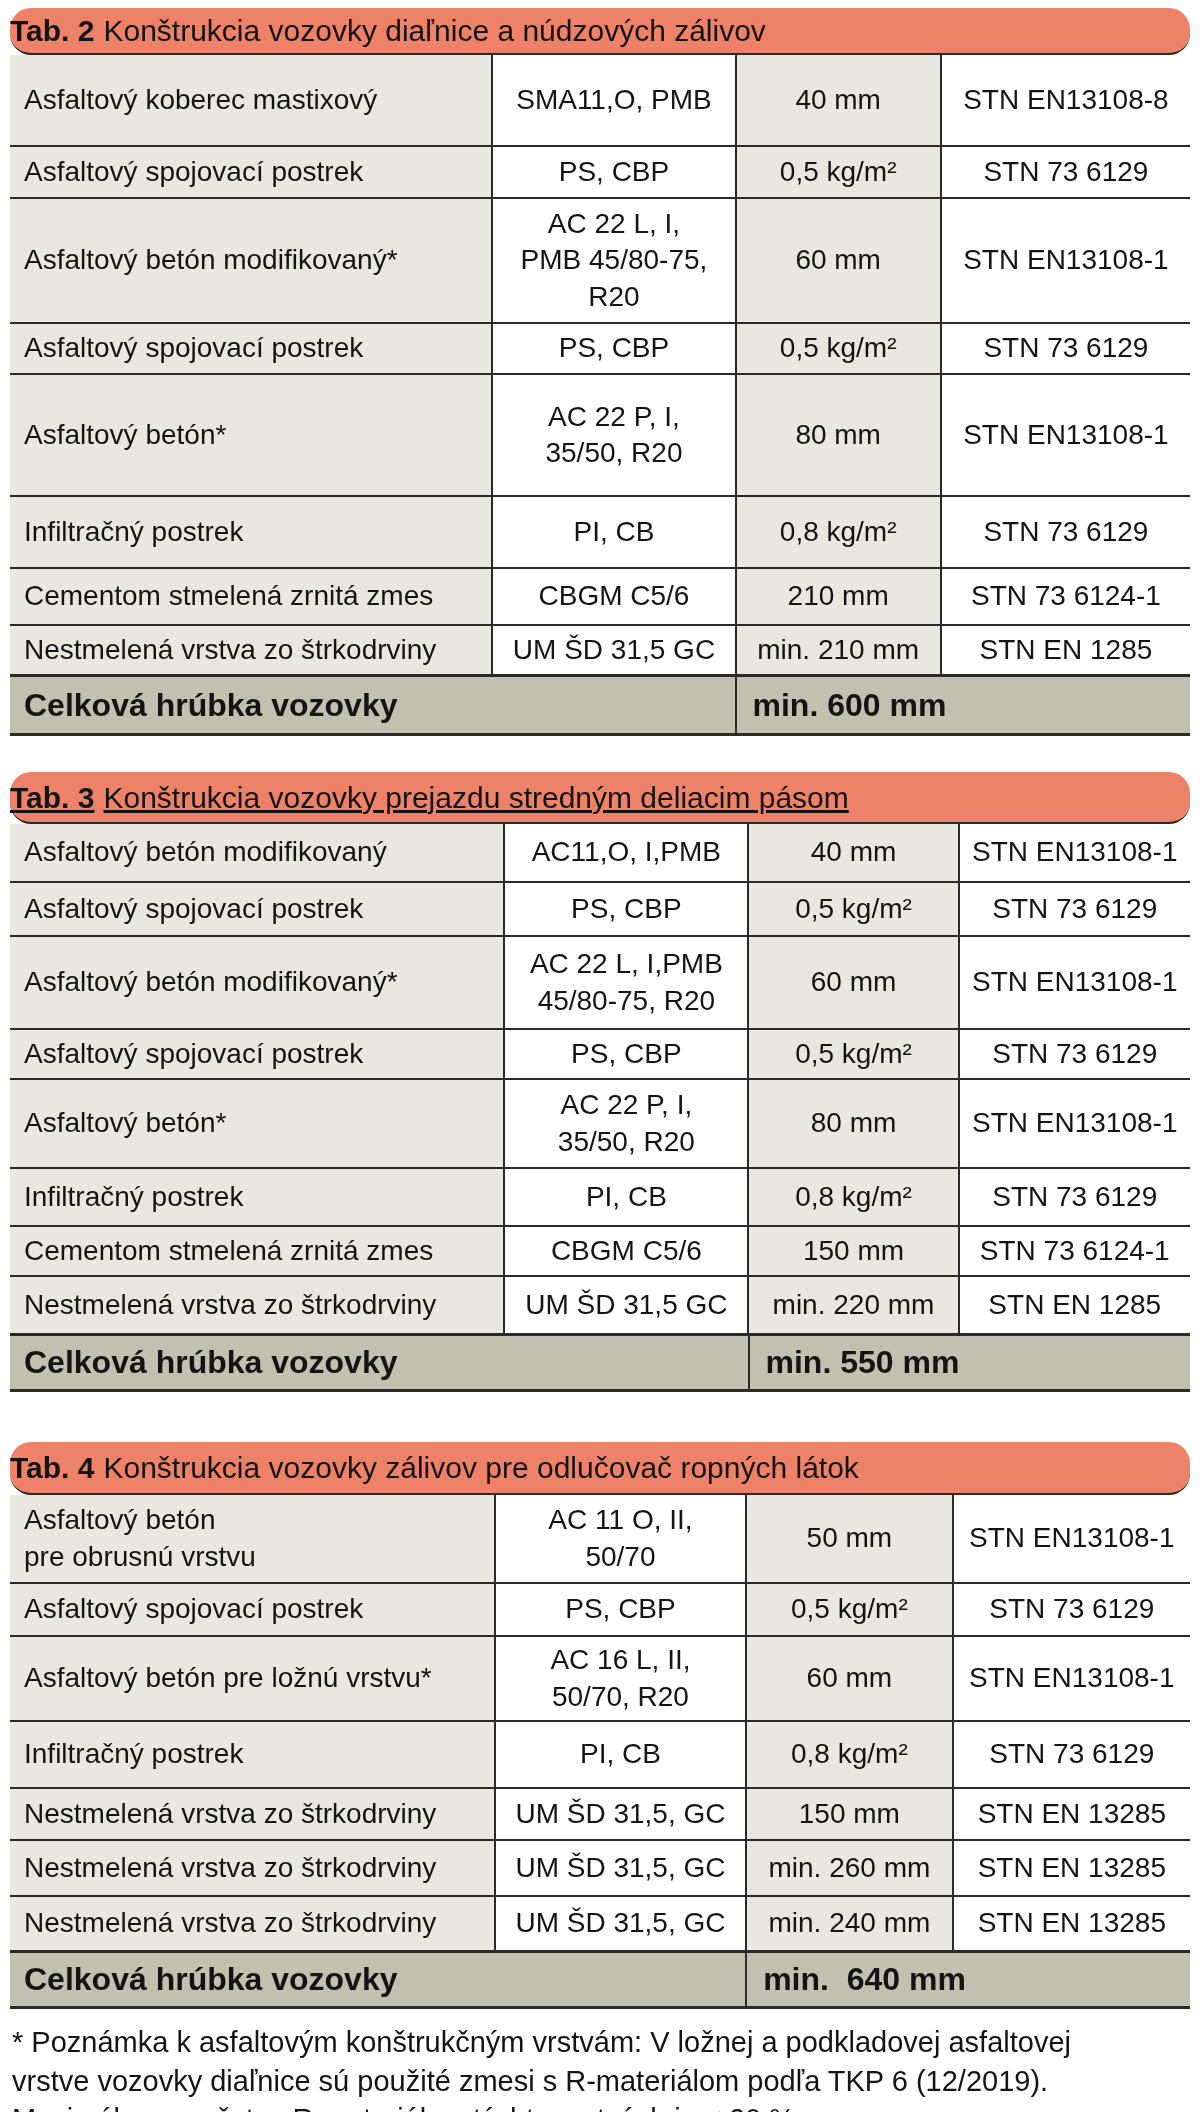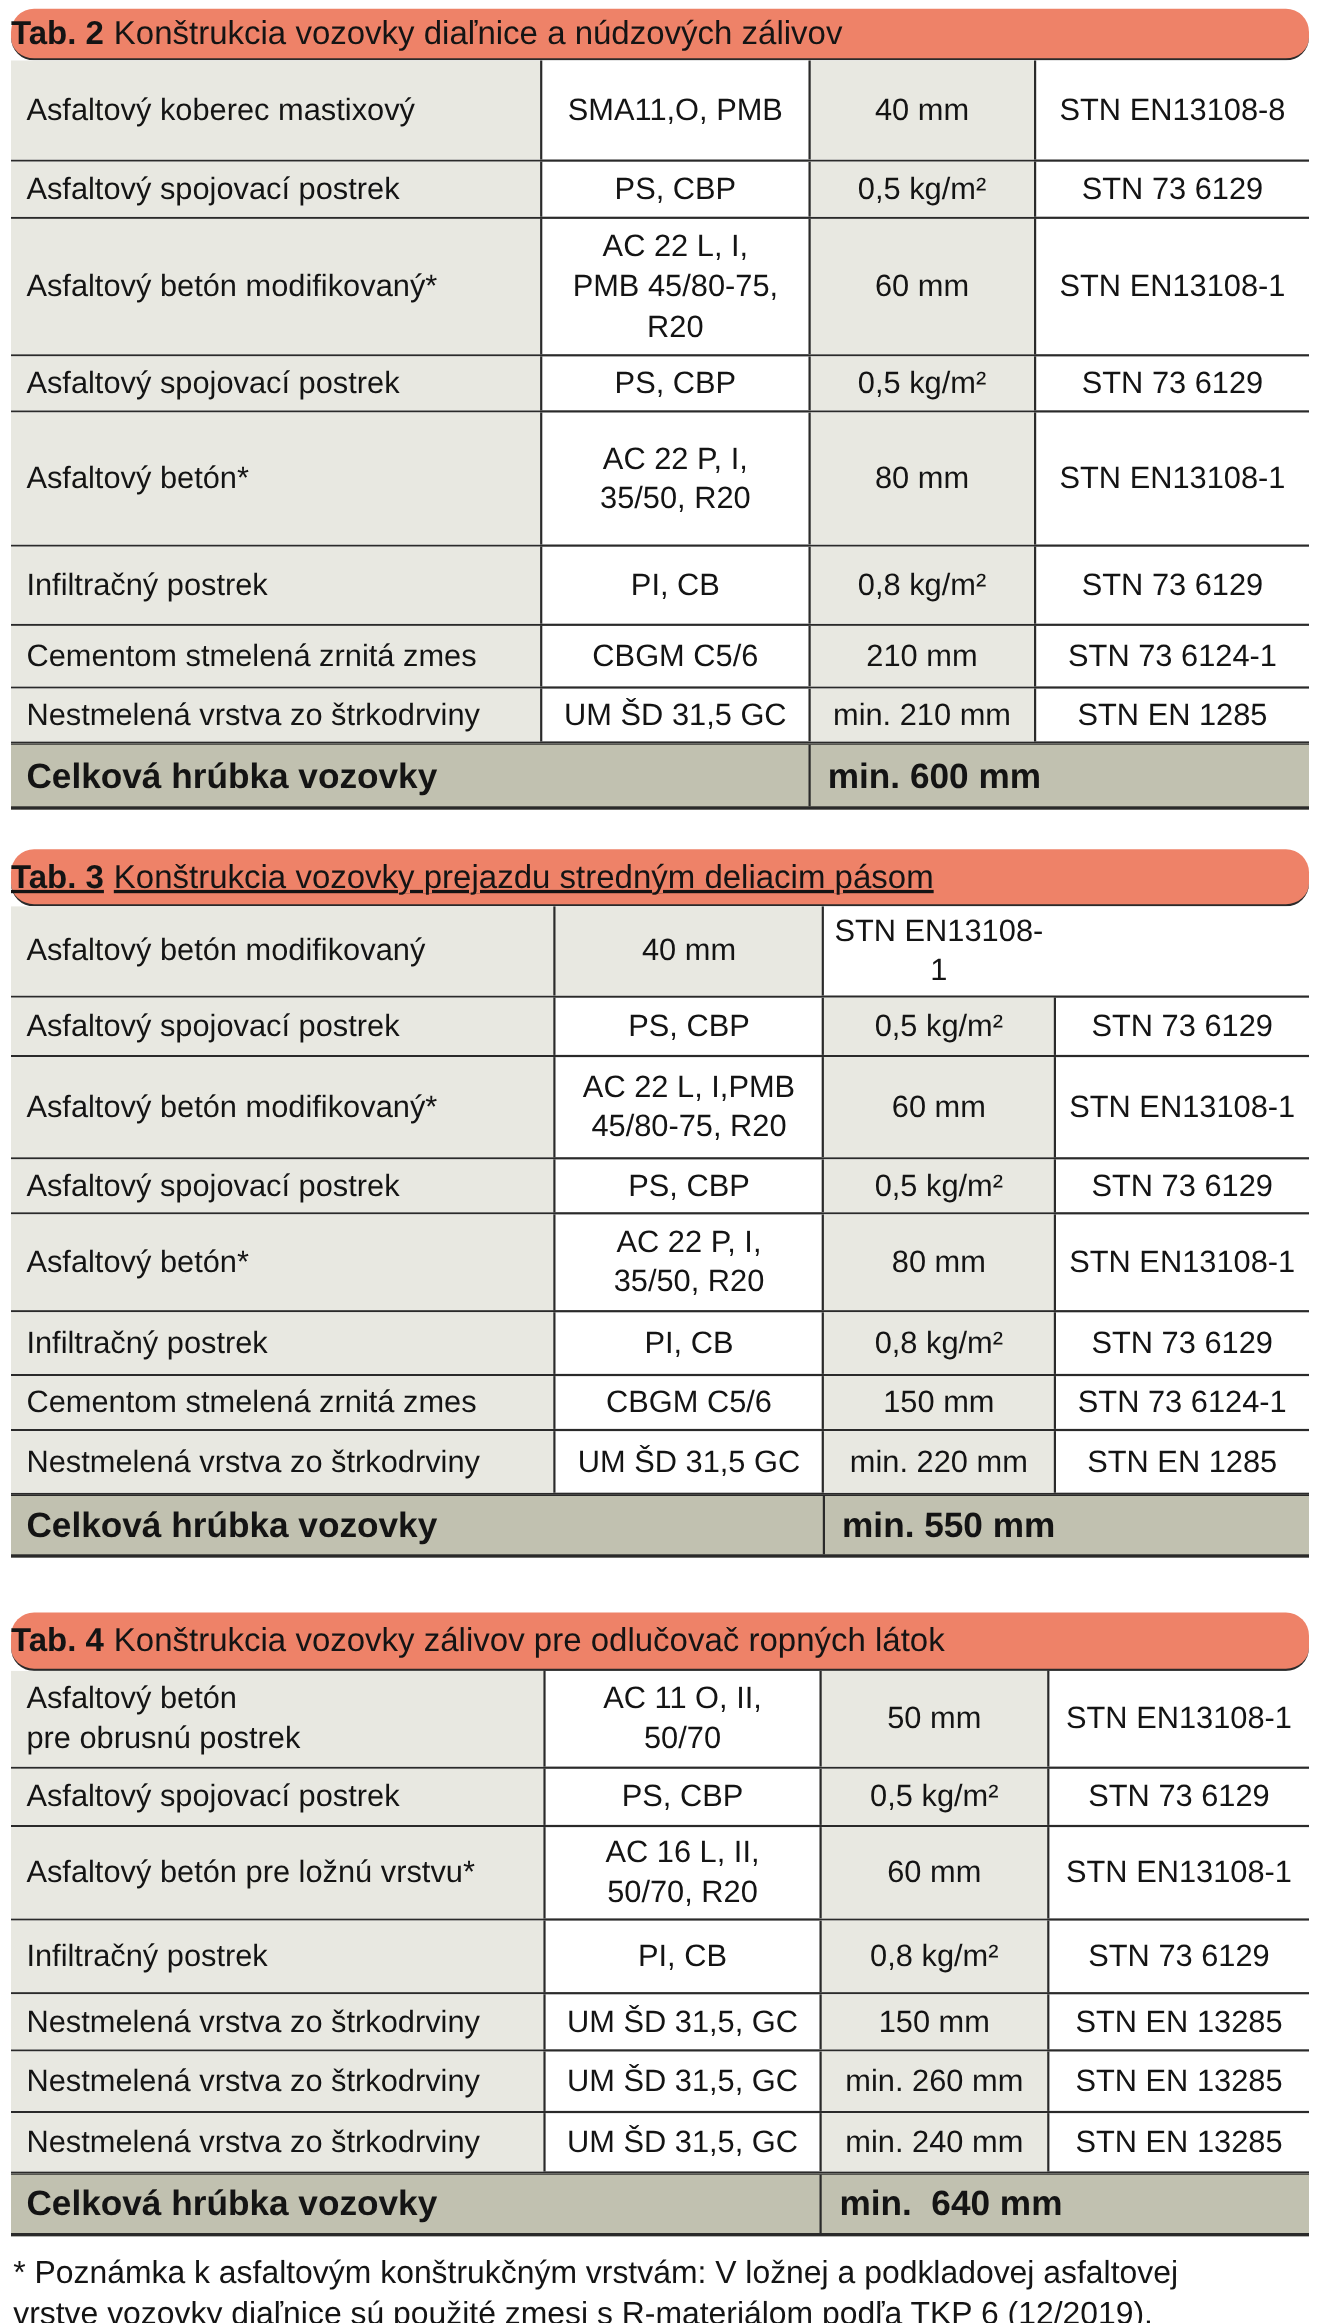--- a/index.html
+++ b/index.html
@@ -134,20 +134,21 @@
           <div class="tcell tvalue">min. 600 mm</div>
         </div>
       </section>
       <section class="tab-block t3">
         <header class="tab-header" style="min-height: 52px; text-decoration: underline;">
           <span class="tab-label">Tab. 3</span>
           <span class="tab-title">Konštrukcia vozovky prejazdu stredným deliacim pásom</span>
         </header>
         <div class="trow" style="min-height: 59px;">
           <div class="cell layer">Asfaltový betón modifikovaný</div>
+          <div class="cell mix">AC11,O, I,PMB</div>
           <div class="cell amount">40 mm</div>
           <div class="cell standard">STN EN13108-1</div>
         </div>
         <div class="trow" style="min-height: 54px;">
           <div class="cell layer">Asfaltový spojovací postrek</div>
           <div class="cell mix">PS, CBP</div>
           <div class="cell amount">0,5 kg/m²</div>
           <div class="cell standard">STN 73 6129</div>
         </div>
         <div class="trow" style="min-height: 93px;">
@@ -193,21 +194,21 @@
           <div class="tcell tvalue">min. 550 mm</div>
         </div>
       </section>
       <section class="tab-block t4">
         <header class="tab-header" style="min-height: 53px;">
           <span class="tab-label">Tab. 4</span>
           <span class="tab-title">Konštrukcia vozovky zálivov pre odlučovač ropných látok</span>
         </header>
         <div class="trow" style="min-height: 89px;">
           <div class="cell layer">Asfaltový betón
-pre obrusnú postrek</div>
+pre obrusnú vrstvu</div>
           <div class="cell mix">AC 11 O, II,
 50/70</div>
           <div class="cell amount">50 mm</div>
           <div class="cell standard">STN EN13108-1</div>
         </div>
         <div class="trow" style="min-height: 53px;">
           <div class="cell layer">Asfaltový spojovací postrek</div>
           <div class="cell mix">PS, CBP</div>
           <div class="cell amount">0,5 kg/m²</div>
           <div class="cell standard">STN 73 6129</div>

